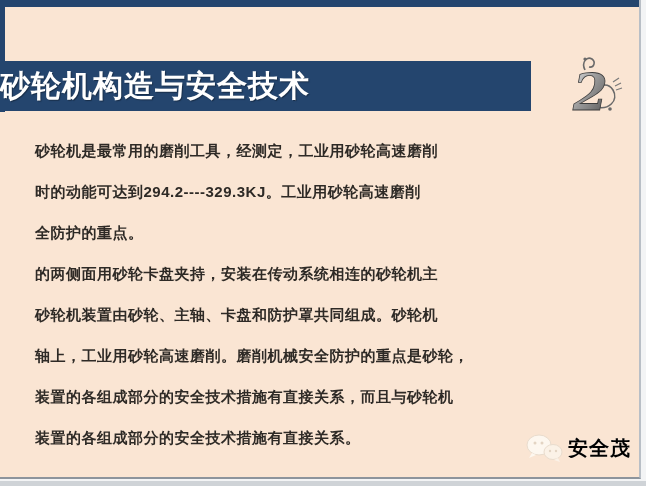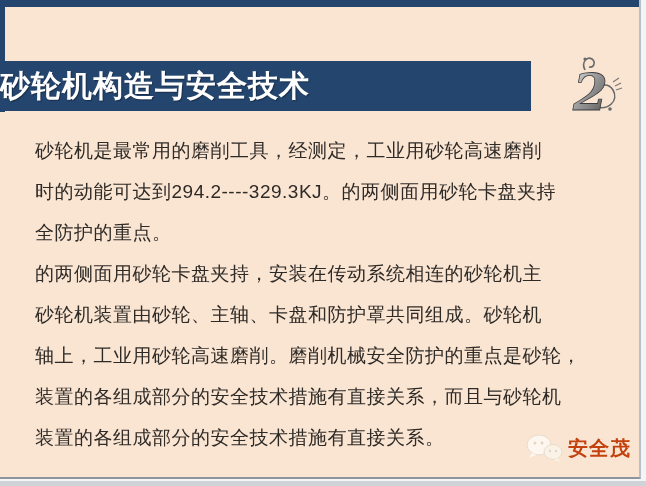--- a/index.html
+++ b/index.html
@@ -56,31 +56,31 @@
     width:60px; height:70px;
   }
   .body-text {
     position:absolute; left:35px; top:130px;
     width:585px;
     color:#2E2A26;
   }
   .body-text .line {
     height:41px;
     line-height:41px;
-    font-size:19px;
-    font-weight:400;
+    font-size:15px;
+    font-weight:700;
     letter-spacing:0.5px;
     white-space:nowrap;
   }
   .watermark {
     position:absolute; right:8px; bottom:14px;
     display:flex; align-items:center; gap:5px;
   }
   .watermark .wm-text {
-    color:#c2410c;
+    color:#000000;
     font-size:20px;
     font-weight:bold;
     letter-spacing:1px;
     text-shadow:0 0 1px rgba(255,255,255,0.6);
   }
   .wm-icon { width:38px; height:30px; }
 </style>
 </head>
 <body>
 
@@ -109,21 +109,21 @@
       <path d="M30,52 C46,58 56,46 50,36 C45,28 34,30 33,39" fill="none" stroke="#6a6a6a" stroke-width="1.6"></path>
       <circle cx="47" cy="55" r="1.8" fill="#6a6a6a"></circle>
 
       <path d="M50,28 l6,-4 M52,32 l6,-3 M53,36 l6,-2" fill="none" stroke="#7a7a7a" stroke-width="1.2"></path>
 
       <text x="10" y="56" font-family="DejaVu Serif, serif" font-style="italic" font-weight="bold" font-size="50" fill="url(#metal)" stroke="#3d3d3d" stroke-width="0.8">2</text>
     </svg>
 
     <div class="body-text">
       <div class="line">砂轮机是最常用的磨削工具，经测定，工业用砂轮高速磨削</div>
-      <div class="line">时的动能可达到294.2----329.3KJ。的两侧面用砂轮卡盘夹持</div>
+      <div class="line">时的动能可达到294.2----329.3KJ。工业用砂轮高速磨削</div>
       <div class="line">全防护的重点。</div>
       <div class="line">的两侧面用砂轮卡盘夹持，安装在传动系统相连的砂轮机主</div>
       <div class="line">砂轮机装置由砂轮、主轴、卡盘和防护罩共同组成。砂轮机</div>
       <div class="line">轴上，工业用砂轮高速磨削。磨削机械安全防护的重点是砂轮，</div>
       <div class="line">装置的各组成部分的安全技术措施有直接关系，而且与砂轮机</div>
       <div class="line">装置的各组成部分的安全技术措施有直接关系。</div>
     </div>
 
     <div class="watermark">
       <svg class="wm-icon" viewBox="0 0 38 30" xmlns="http://www.w3.org/2000/svg">

